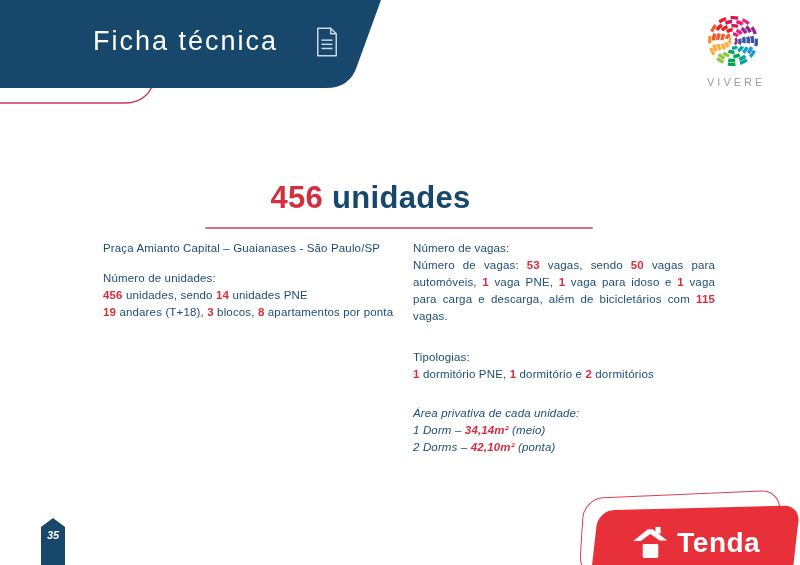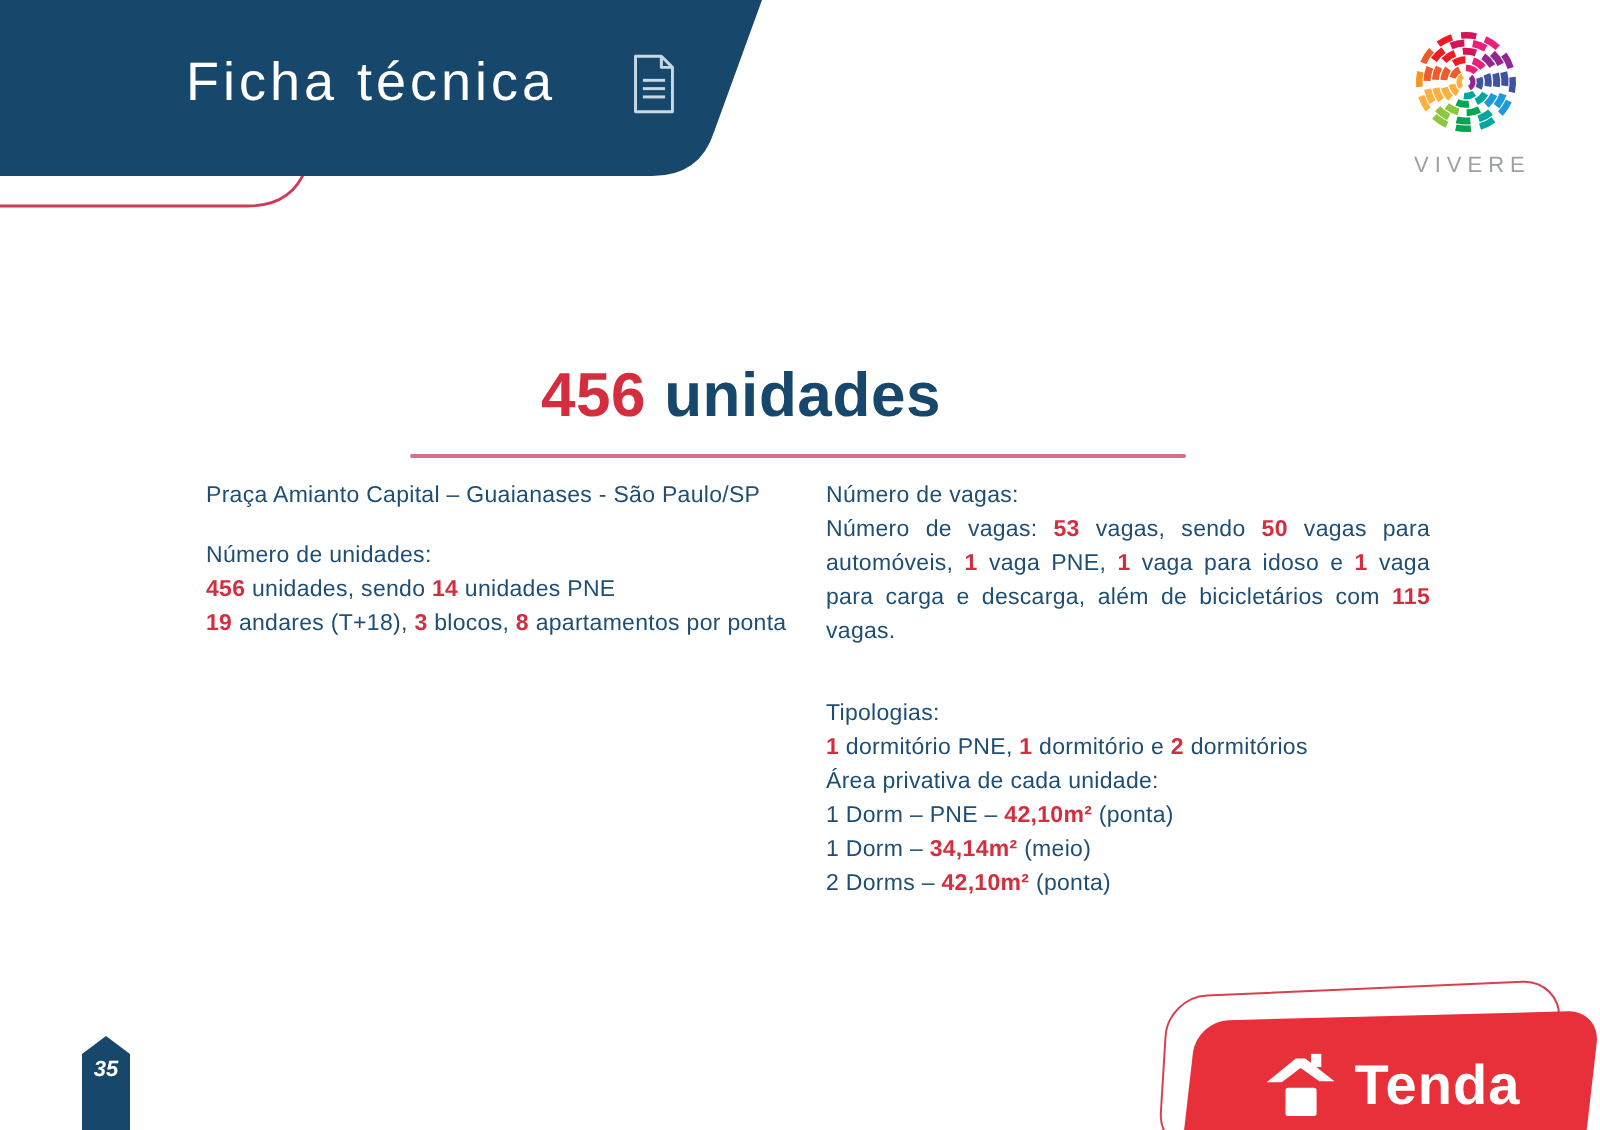--- a/index.html
+++ b/index.html
@@ -50,21 +50,21 @@
   }
   
   .col{position:absolute;top:240px;font-size:11.5px;line-height:17px;letter-spacing:0.15px;}
   .col p{margin:0;}
   .col-left{left:103px;width:300px;}
   .col-right{left:413px;width:302px;}
   .addr{margin-top:19px;}
   .units-block{margin-top:13px;}
   .just{text-align:justify;}
   .tipo-block{margin-top:24px;}
-  .areas-block{}
+  .areas-block{margin-top:22px;font-style:italic;}
   .accent{color:var(--accent-red);font-weight:700;}
   
   .page-badge{position:absolute;left:40px;top:517px;width:26px;height:48px;}
   .page-badge .num{
     position:absolute;left:0;top:12px;width:26px;text-align:center;
     color:#fff;font-size:11px;font-weight:700;font-style:italic;
   }
   
   .tenda-back{
     position:absolute;left:581px;top:494px;width:198px;height:78px;
@@ -180,21 +180,20 @@
     <div>
       <p><span>Número de vagas:</span></p>
       <p class="just"><span>Número de vagas: </span><span class="accent">53</span><span> vagas, sendo </span><span class="accent">50</span><span> vagas para automóveis, </span><span class="accent">1</span><span> vaga PNE, </span><span class="accent">1</span><span> vaga para idoso e </span><span class="accent">1</span><span> vaga para carga e descarga, além de bicicletários com </span><span class="accent">115</span><span> vagas.</span></p>
     </div>
     <div class="tipo-block">
       <p><span>Tipologias:</span></p>
       <p><span class="accent">1</span><span> dormitório PNE, </span><span class="accent">1</span><span> dormitório e </span><span class="accent">2</span><span> dormitórios</span></p>
     </div>
     <div class="areas-block">
       <p><span>Área privativa de cada unidade:</span></p>
-      <p><span>1 Dorm – PNE – </span><span class="accent">42,10m²</span><span> (ponta)</span></p>
       <p><span>1 Dorm – </span><span class="accent">34,14m²</span><span> (meio)</span></p>
       <p><span>2 Dorms – </span><span class="accent">42,10m²</span><span> (ponta)</span></p>
     </div>
   </div>
 
   <div class="page-badge">
     <svg width="26" height="48" viewBox="0 0 26 48">
       <polygon points="1,10 13,1 25,10 25,48 1,48" fill="#17486b"></polygon>
     </svg>
     <span class="num">35</span>

